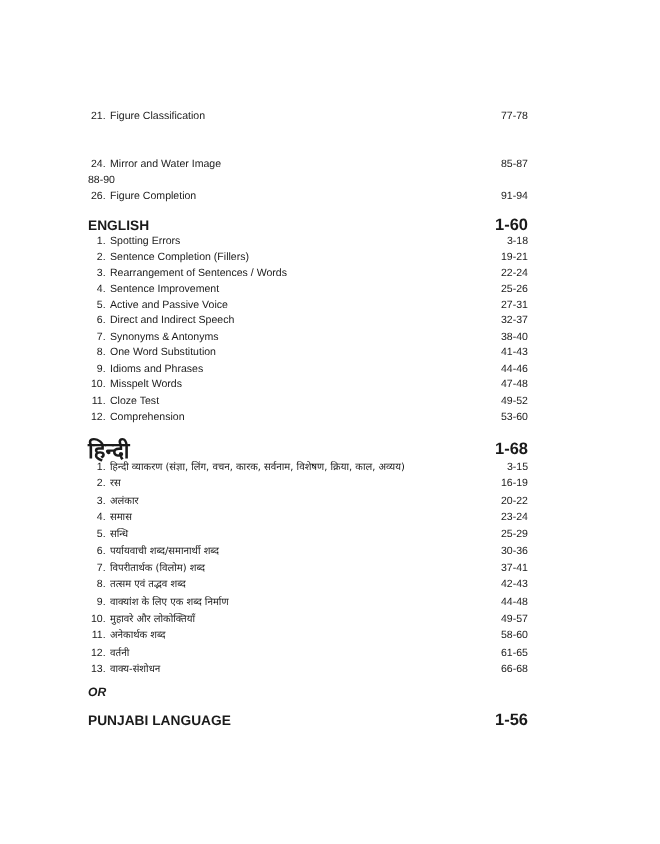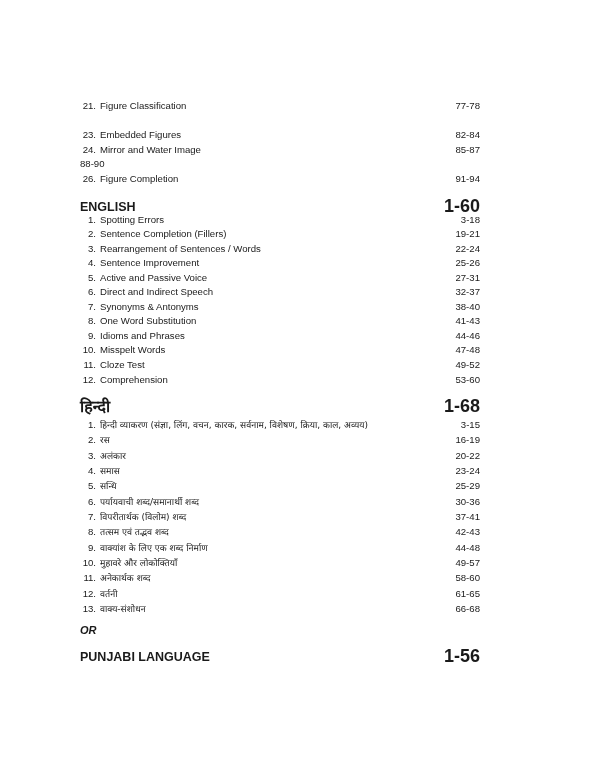--- a/index.html
+++ b/index.html
@@ -16,46 +16,39 @@
   }
   .row .left { display: flex; align-items: center; }
   .row .num { display: inline-block; width: 16px; text-align: right; margin-right: 4px; }
   .row.sub .num { width: 16px; }
   .row .pages { text-align: right; }
   .heading {
     position: absolute; left: 80px; width: 400px;
     display: flex; align-items: center; justify-content: space-between;
     font-weight: bold; font-size: 12.5px; white-space: nowrap;
   }
-  .heading.hindi .title { font-size: 16px; font-weight: bold; }
-  .heading .pages { font-size: 18px; }
+  .heading.hindi .title { font-size: 20px; font-weight: bold; }
+  .heading .pages { font-size: 15px; }
   .or {
     position: absolute; left: 80px; font-weight: bold; font-style: italic; font-size: 11px;
   }
   .deva { font-family: "DejaVu Sans", sans-serif; font-size: 9px; }
 </style>
 </head>
 <body>
 
 <div class="page">
 
   <div class="row" style="top:99px">
     <span class="left">
         <span class="num">21.</span>
         <span>Figure Classification</span>
       </span>
     <span class="pages">77-78</span>
   </div>
-  <div class="row" style="top:128px">
-    <span class="left">
-        <span class="num">23.</span>
-        <span>Embedded Figures</span>
-      </span>
-    <span class="pages">82-84</span>
-  </div>
   <div class="row" style="top:143px">
     <span class="left">
         <span class="num">24.</span>
         <span>Mirror and Water Image</span>
       </span>
     <span class="pages">85-87</span>
   </div>
   <div class="row" style="top:157px">
     <span class="pages">88-90</span>
   </div>

